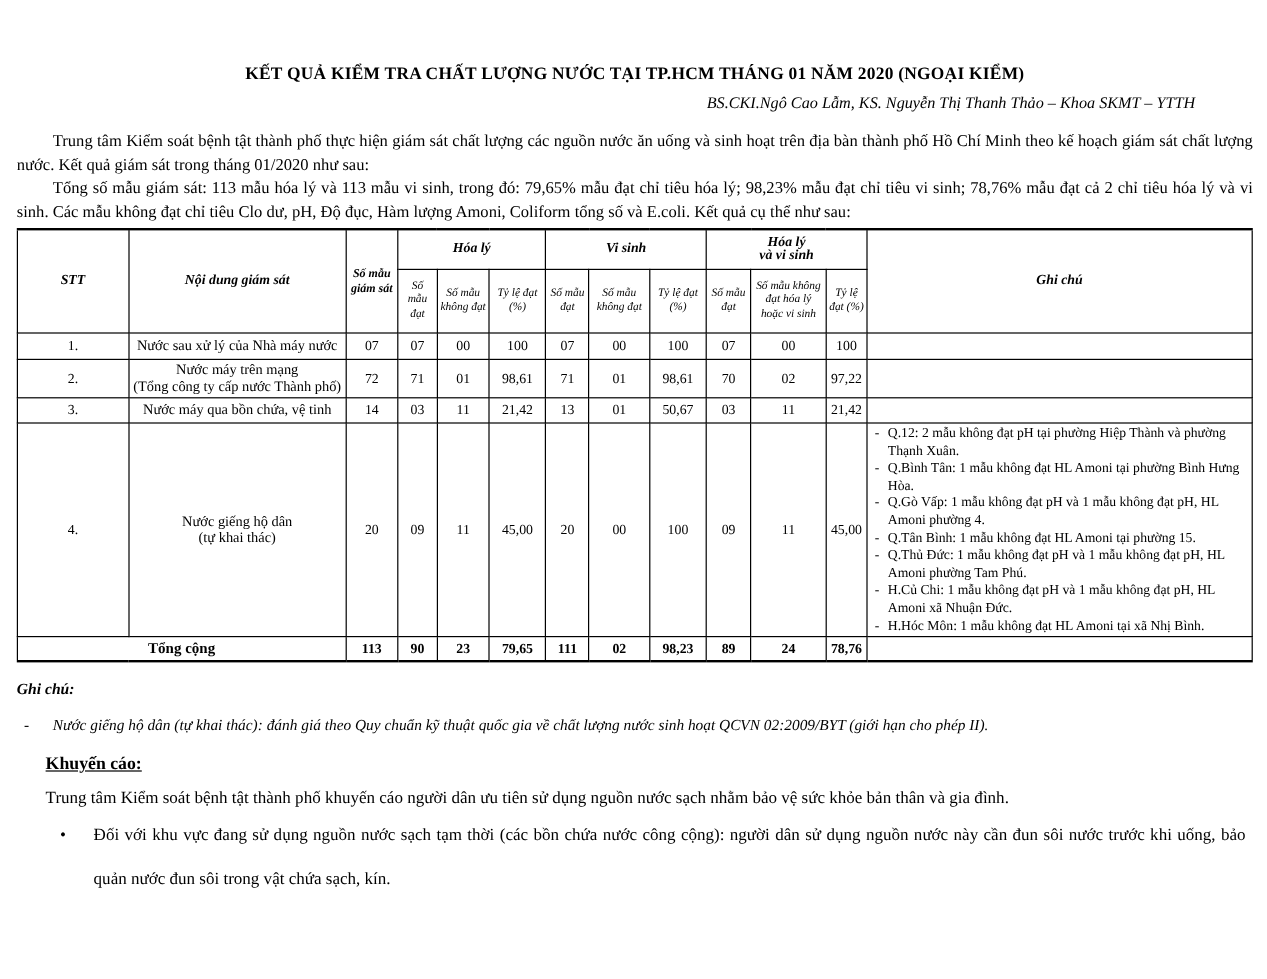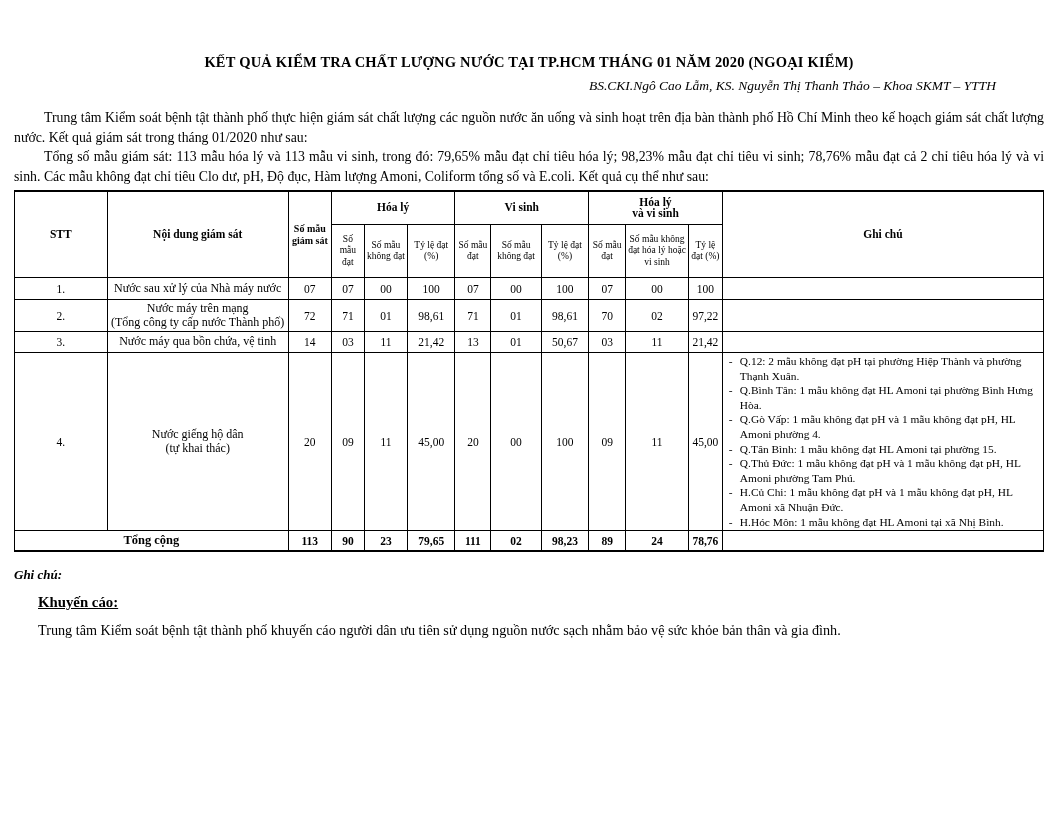--- a/index.html
+++ b/index.html
@@ -17,21 +17,21 @@
   .intro p{margin:0;text-indent:30px;}
 
   table.report{
     width:1030px;border-collapse:collapse;margin-top:4px;table-layout:fixed;
     border:1.5px solid #000;border-top:2.5px solid #000;
   }
   table.report th,table.report td{
     border:1px solid #000;padding:1px 2px;text-align:center;vertical-align:middle;
     overflow:hidden;
   }
-  thead th{font-weight:bold;font-size:10px;line-height:11.5px;}
+  thead th{font-weight:bold;font-size:10px;line-height:11.5px;font-style:italic;}
   tr.head-groups th{height:30px;font-size:11.5px;}
   tr.head-groups th.tall{font-size:10px;}
   tr.head-subs th{height:50px;font-weight:normal;font-size:9.5px;}
   th.prewrap{white-space:pre-line;}
   thead tr:last-child th{border-bottom:1.5px solid #000;}
 
   td.num{font-size:11.5px;}
   td.name{text-align:left;padding-left:6px;font-size:12px;line-height:13.5px;}
   tr.r1 td{height:19px;}
   tr.r2 td{height:29px;}
@@ -192,20 +192,22 @@
         <td>89</td>
         <td>24</td>
         <td>78,76</td>
         <td></td>
       </tr>
     </tbody>
   </table>
 
   <div class="fnotes">
     <span class="fnotes-title">Ghi chú:</span>
+    <div class="fnote">Nước giếng hộ dân (tự khai thác): đánh giá theo Quy chuẩn kỹ thuật quốc gia về chất lượng nước sinh hoạt QCVN 02:2009/BYT (giới hạn cho phép II).</div>
   </div>
 
   <div class="rec">
     <span class="rec-title">Khuyến cáo:</span>
     <div class="rec-para">Trung tâm Kiểm soát bệnh tật thành phố khuyến cáo người dân ưu tiên sử dụng nguồn nước sạch nhằm bảo vệ sức khỏe bản thân và gia đình.</div>
+    <div class="rec-bullet">Đối với khu vực đang sử dụng nguồn nước sạch tạm thời (các bồn chứa nước công cộng): người dân sử dụng nguồn nước này cần đun sôi nước trước khi uống, bảo quản nước đun sôi trong vật chứa sạch, kín.</div>
   </div>
 
 </div>
 
 </body></html>

